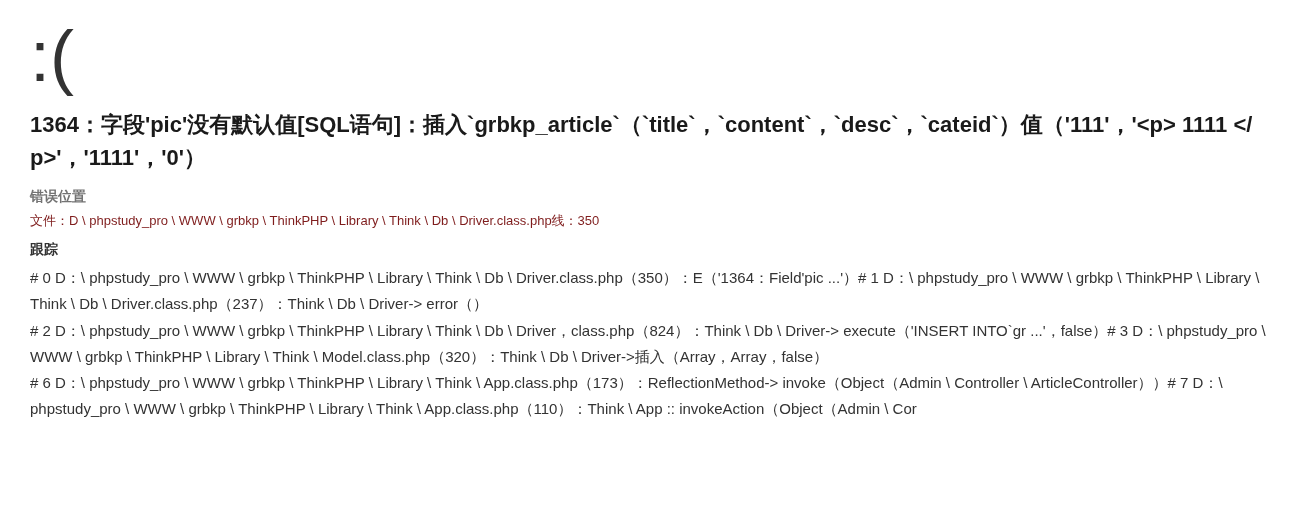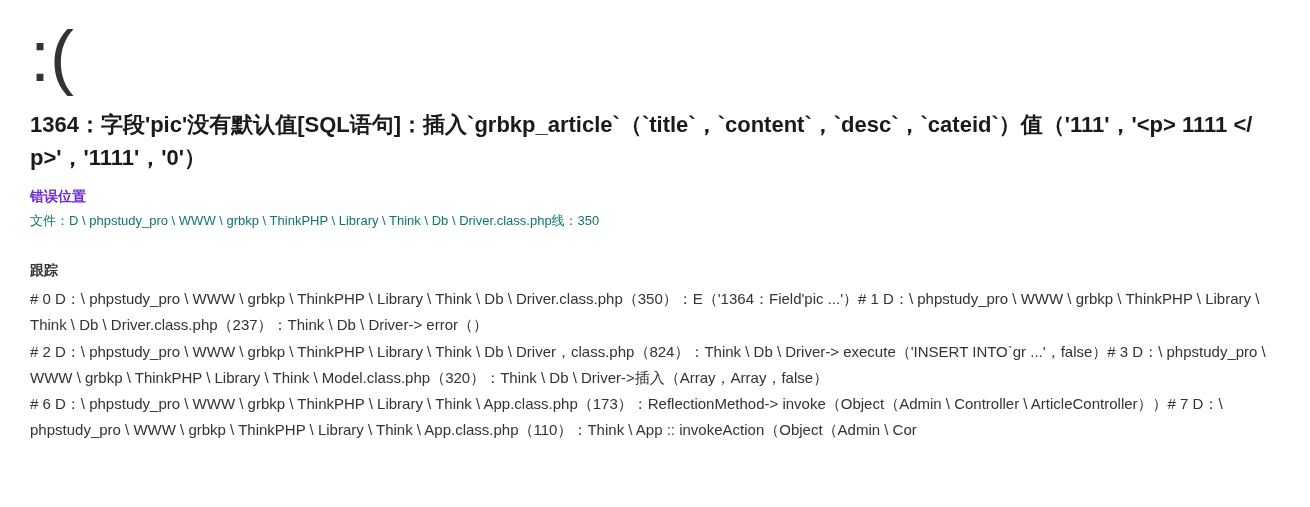--- a/index.html
+++ b/index.html
@@ -25,31 +25,31 @@
     }
     .error-title {
       font-size: 22px;
       font-weight: bold;
       color: #1a1a1a;
       line-height: 1.5;
     }
     .section-label {
       font-size: 14px;
       font-weight: bold;
-      color: #6d28d9;
+      color: #737373;
       margin-bottom: 4px;
       margin-top: 14px;
     }
     .section-content {
       font-size: 13px;
-      color: #0f766e;
+      color: #7f1d1d;
       line-height: 1.7;
     }
     .trace-section {
-      margin-top: 30px;
+      margin-top: 9px;
     }
     .trace-label {
       font-size: 14px;
       font-weight: bold;
       color: #333333;
       margin-bottom: 6px;
     }
     .trace-content {
       font-size: 15px;
       color: #333333;

